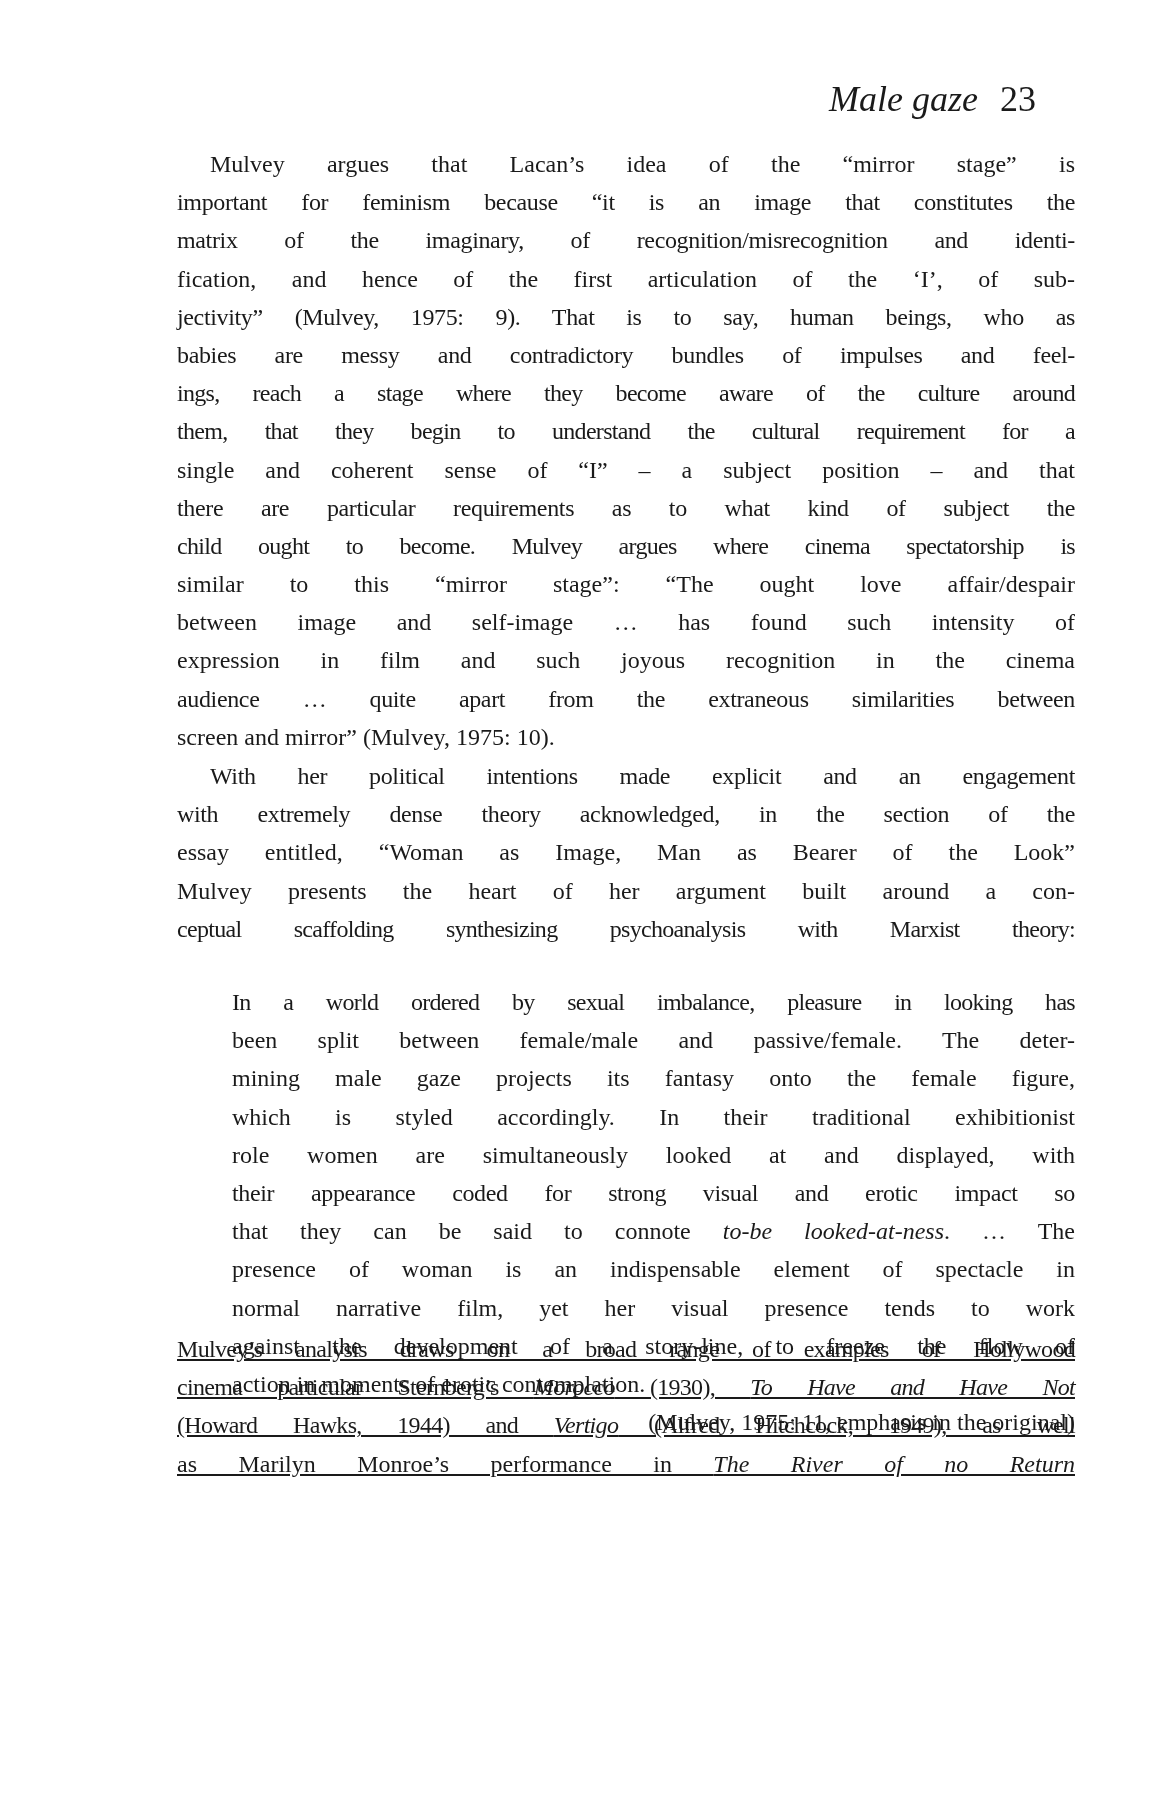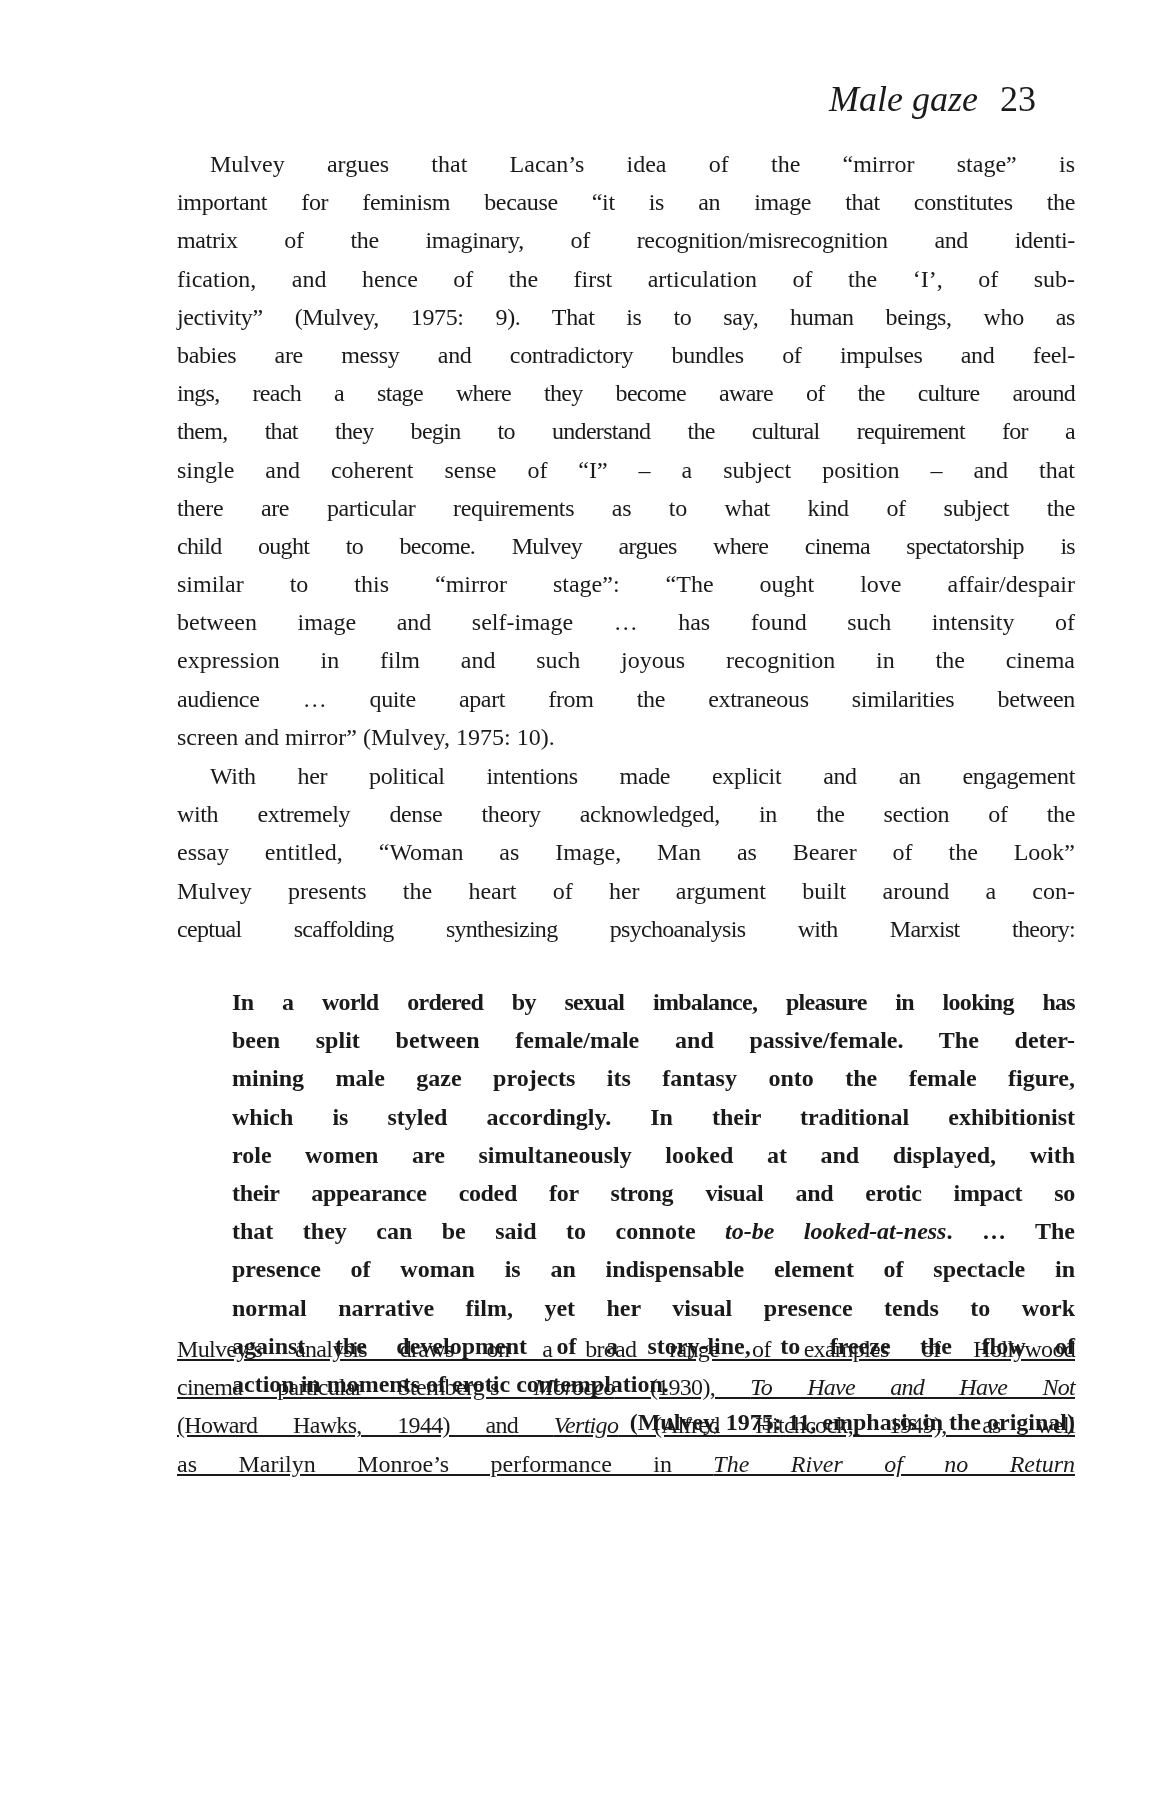--- a/index.html
+++ b/index.html
@@ -51,21 +51,21 @@
       padding-left: 33px;
     }
     .line.right {
       text-align: left;
       text-align-last: right;
     }
     .line.tight { letter-spacing: -0.35px; }
     .line.tighter { letter-spacing: -0.7px; }
     #para1 { top: 145px; }
     #para2 { top: 757px; }
-    #blockquote { top: 983px; left: 192px; width: 843px; font-weight: bold; }
+    #blockquote { top: 983px; left: 192px; width: 843px; }
     #para3 { top: 1330px; text-decoration: underline; }
     em { font-style: italic; }
   </style>
 </head>
 <body>
 
 <div class="running-head">
   <span class="rh-title">Male gaze</span><span class="rh-page">23</span>
 </div>
 

